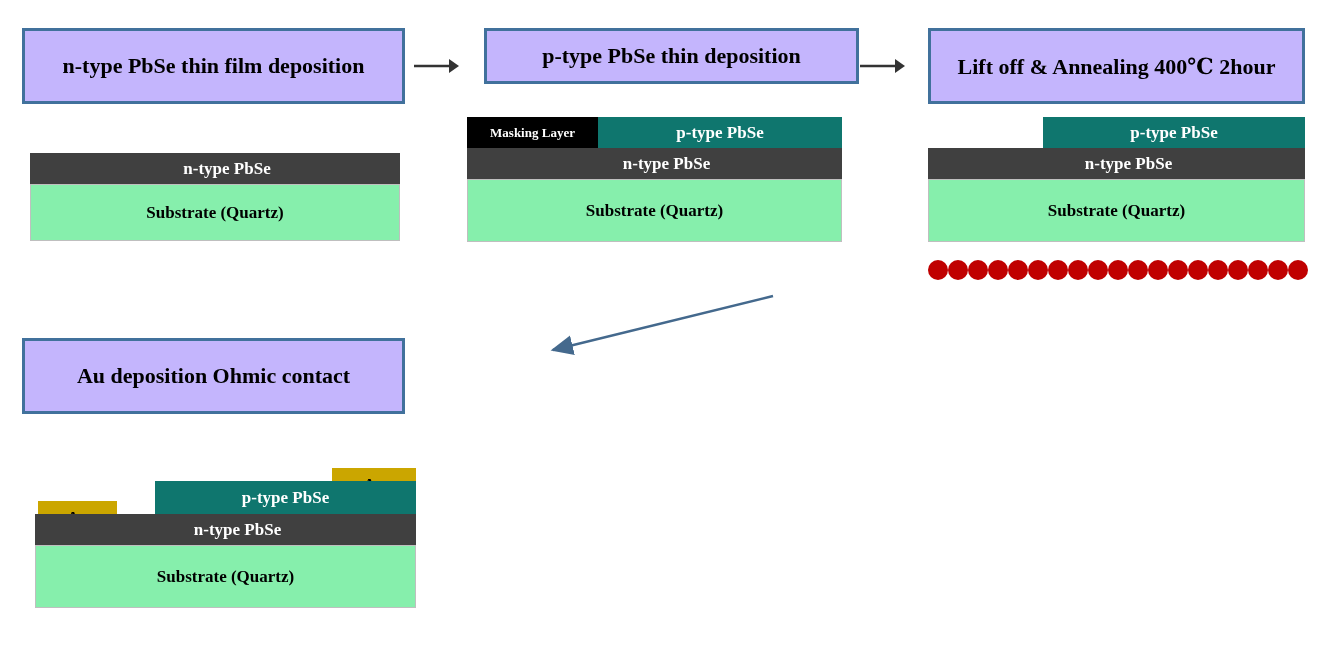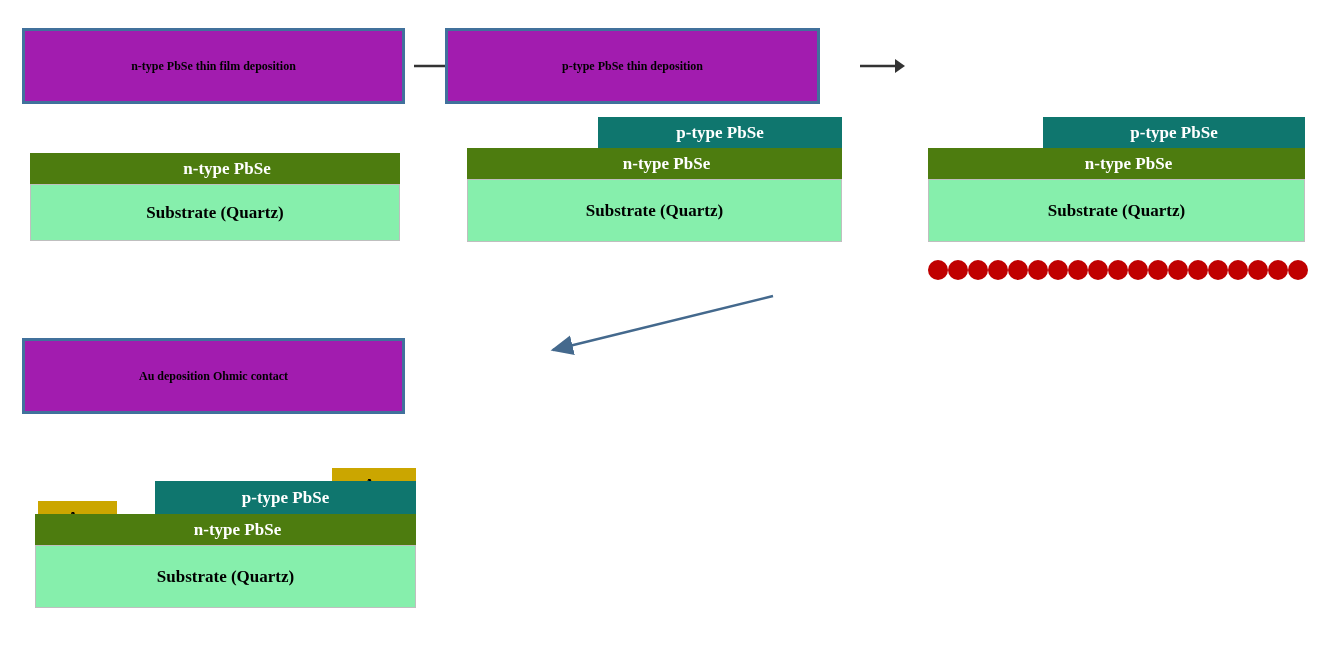--- a/index.html
+++ b/index.html
@@ -7,34 +7,34 @@
     position:relative;
     width:1327px;height:653px;
     background:#ffffff;
     font-family:"Liberation Serif","DejaVu Serif",serif;
     overflow:hidden;
   }
   .stepbox{
     position:absolute;
     box-sizing:border-box;
     border:3px solid #41719c;
-    background:#a21caf;
+    background:#c4b5fd;
     display:flex;align-items:center;justify-content:center;
-    font-weight:bold;font-size:12px;color:#000;
+    font-weight:bold;font-size:22px;color:#000;
     text-align:center;
     padding:0 8px;
   }
   .bar{
     position:absolute;
     box-sizing:border-box;
     display:flex;align-items:center;justify-content:center;
     font-weight:bold;font-size:17px;color:#ffffff;
     white-space:nowrap;
   }
-  .navy{background:#4d7c0f;padding-left:24px;}
+  .navy{background:#404040;padding-left:24px;}
   .green{background:#0f766e;}
   .blackbar{background:#000000;font-size:13px;}
   .gold{background:#cba600;color:#000000;margin-top:20px;}
   .substrate{
     position:absolute;
     box-sizing:border-box;
     background:#86efac;
     border:1px solid #bfbfbf;
     display:flex;align-items:center;justify-content:center;
     font-weight:bold;font-size:17px;color:#000;
@@ -56,37 +56,43 @@
 
   <div class="stepbox" style="left:22px;top:28px;width:383px;height:76px;">
     <span>n-type PbSe thin film deposition</span>
   </div>
 
   <svg class="arrow" style="left:412px;top:56px;" width="48" height="20">
     <line x1="2" y1="10" x2="38" y2="10" stroke="#333333" stroke-width="2.4"></line>
     <polygon points="37,3 47,10 37,17" fill="#333333"></polygon>
   </svg>
 
-  <div class="stepbox" style="left:445px;top:28px;width:375px;height:76px;">
+  <div class="stepbox" style="left:484px;top:28px;width:375px;height:56px;">
     <span>p-type PbSe thin deposition</span>
   </div>
 
   <svg class="arrow" style="left:858px;top:56px;" width="48" height="20">
     <line x1="2" y1="10" x2="38" y2="10" stroke="#333333" stroke-width="2.4"></line>
     <polygon points="37,3 47,10 37,17" fill="#333333"></polygon>
   </svg>
 
+  <div class="stepbox" style="left:928px;top:28px;width:377px;height:76px;">
+    <span>Lift off &amp; Annealing 400℃ 2hour</span>
+  </div>
 
   <div class="bar navy" style="left:30px;top:153px;width:370px;height:31px;">
     <span>n-type PbSe</span>
   </div>
   <div class="substrate" style="left:30px;top:184px;width:370px;height:57px;">
     <span>Substrate (Quartz)</span>
   </div>
 
+  <div class="bar blackbar" style="left:467px;top:117px;width:131px;height:31px;">
+    <span>Masking Layer</span>
+  </div>
   <div class="bar green" style="left:598px;top:117px;width:244px;height:31px;">
     <span>p-type PbSe</span>
   </div>
   <div class="bar navy" style="left:467px;top:148px;width:375px;height:31px;">
     <span>n-type PbSe</span>
   </div>
   <div class="substrate" style="left:467px;top:179px;width:375px;height:63px;">
     <span>Substrate (Quartz)</span>
   </div>
 

